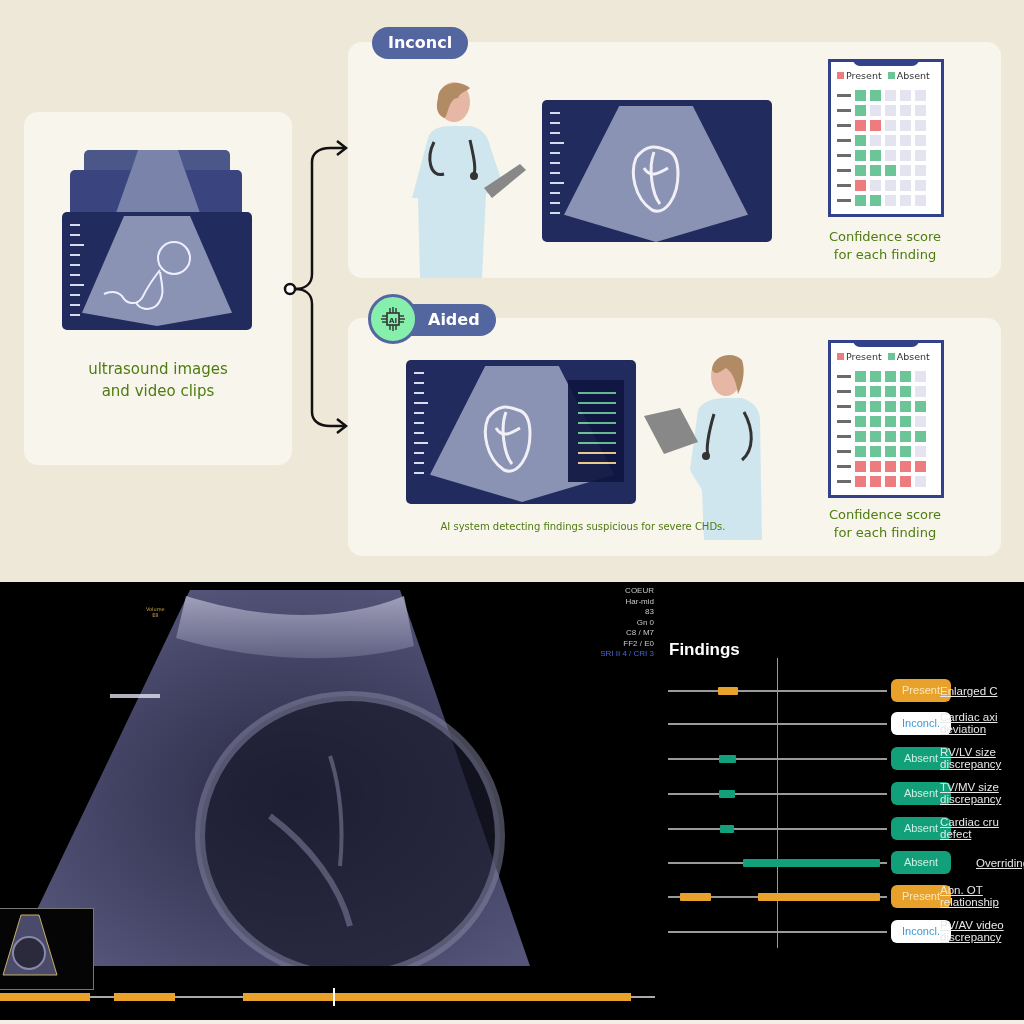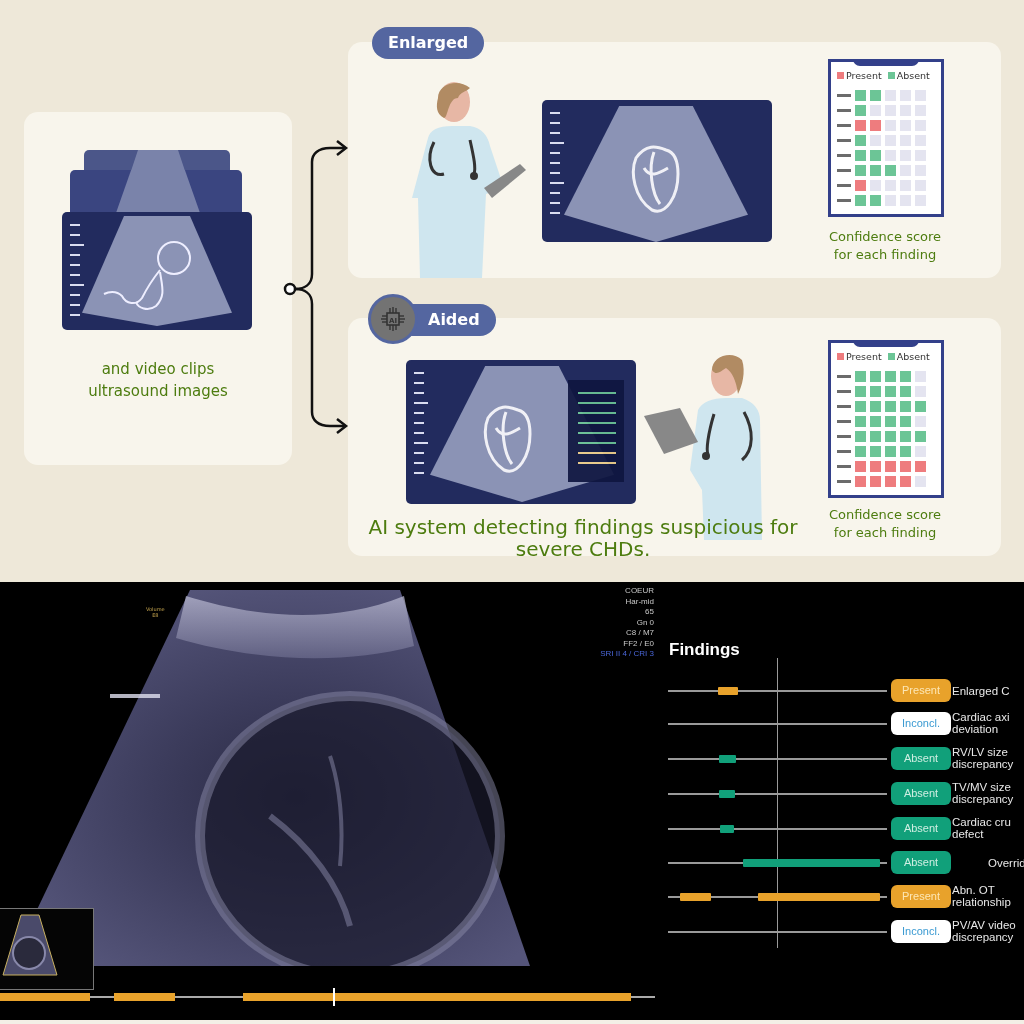--- a/index.html
+++ b/index.html
@@ -31,21 +31,21 @@
   .overlay-text { position: absolute; right: 370px; top: 4px; text-align: right; font-size: 8px; line-height: 10.5px; color: #c8c8c8; font-family: "Liberation Sans", sans-serif; }
   .overlay-text .blue { color: #4a66d8; }
   .findings-title { position: absolute; left: 669px; top: 58px; color: #fff; font-family: "Liberation Sans", sans-serif; font-weight: bold; font-size: 17px; }
   .frow { position: absolute; left: 668px; height: 26px; width: 356px; }
   .frow .line { position: absolute; left: 0; top: 12px; width: 219px; height: 2px; background: #9a9a9a; }
   .frow .seg { position: absolute; top: 9px; height: 8px; border-radius: 1px; }
   .badge { position: absolute; left: 223px; top: 1px; width: 60px; height: 23px; border-radius: 6px; font-size: 11px; line-height: 23px; text-align: center; font-family: "Liberation Sans", sans-serif; }
   .badge.present { background: #e8a22b; color: #fde7b5; }
   .badge.absent { background: #11a07a; color: #cfeee2; }
   .badge.inconcl { background: #fff; color: #3a9ad2; }
-  .flabel { position: absolute; left: 284px; top: 0px; font-size: 11.5px; line-height: 12px; color: #e8e8e8; font-family: "Liberation Sans", sans-serif; white-space: nowrap; }
+  .flabel { position: absolute; left: 272px; top: 0px; font-size: 11.5px; line-height: 12px; color: #e8e8e8; font-family: "Liberation Sans", sans-serif; white-space: nowrap; text-decoration: underline; }
   .vmarker { position: absolute; left: 777px; top: 76px; width: 1px; height: 290px; background: #9a9a9a; }
   .timeline-line { position: absolute; left: 0; top: 414px; width: 655px; height: 2px; background: #aaa; }
   .tseg { position: absolute; top: 411px; height: 8px; background: #e8a22b; }
   .tmarker { position: absolute; left: 332px; top: 406px; width: 2px; height: 18px; background: #fff; }
   .thumb { position: absolute; left: -2px; top: 326px; width: 96px; height: 82px; border: 1px solid #777; background: #050505; overflow: hidden; }
 </style>
 </head>
 <body>
 
 <div class="top">
@@ -72,22 +72,22 @@
           <div></div>
       </div>
       <div class="fan" style="left:20px;top:4px;width:150px;height:110px;clip-path:polygon(28% 0,72% 0,100% 88%,50% 100%,0 88%);"></div>
       <svg style="position:absolute;left:40px;top:24px" width="110" height="80" viewBox="0 0 110 80">
         <circle cx="72" cy="22" r="16" fill="none" stroke="#eef" stroke-width="2"></circle>
         <path d="M58 34 C50 44,44 54,40 62 C34 70,24 68,20 60 C14 54,6 56,2 58" fill="none" stroke="#eef" stroke-width="2"></path>
         <path d="M58 36 C60 50,64 60,54 70 C46 76,36 72,34 66" fill="none" stroke="#eef" stroke-width="2"></path>
       </svg>
     </div>
     <div class="caption" style="left:0;top:246px;width:268px;">
+      <div>ultrasound images</div>
       <div>and video clips</div>
-      <div>ultrasound images</div>
     </div>
   </div>
 
   <svg style="position:absolute;left:282px;top:140px" width="70" height="300" viewBox="0 0 70 300">
     <circle cx="8" cy="149" r="5" fill="#fff" stroke="#111" stroke-width="2.5"></circle>
     <path d="M13 149 C22 149,30 145,30 134 L30 22 C30 14,36 8,48 8 L62 8" fill="none" stroke="#111" stroke-width="2.5"></path>
     <path d="M13 149 C22 149,30 153,30 164 L30 272 C30 280,36 286,48 286 L62 286" fill="none" stroke="#111" stroke-width="2.5"></path>
     <path d="M55 1 L64 8 L55 15" fill="none" stroke="#111" stroke-width="2.5"></path>
     <path d="M55 279 L64 286 L55 293" fill="none" stroke="#111" stroke-width="2.5"></path>
   </svg>
@@ -195,21 +195,21 @@
             <div class="cell E"></div>
             <div class="cell E"></div>
           </div>
         </div>
     </div>
     <div class="caption" style="left:466px;top:186px;width:142px;font-size:13px;line-height:18px;">
       <div>Confidence score</div>
       <div>for each finding</div>
     </div>
   </div>
-  <div class="pill" style="left:372px;top:27px;">Enlarged</div>
+  <div class="pill" style="left:372px;top:27px;">Inconcl</div>
 
   <div class="card aided-card">
     <div class="screen" style="left:58px;top:42px;width:230px;height:144px;">
       <div class="ticks">
         <div></div>
           <div></div>
           <div></div>
           <div class="long"></div>
           <div></div>
           <div></div>
@@ -241,21 +241,21 @@
 
     <svg style="position:absolute;left:294px;top:32px" width="130" height="190" viewBox="0 0 130 190">
       <path d="M56 60 C60 52,70 48,84 48 L100 48 C112 52,118 60,118 70 L120 190 L62 190 L60 140 L48 120 Z" fill="#cfe6ef"></path>
       <ellipse cx="84" cy="26" rx="15" ry="20" fill="#e7b7a5"></ellipse>
       <path d="M70 20 C70 6,90 0,100 10 C104 22,100 36,96 44 C94 30,90 22,84 18 C78 22,74 26,70 20 Z" fill="#b18b63"></path>
       <path d="M72 64 C66 84,64 100,66 104" fill="none" stroke="#333" stroke-width="3"></path>
       <path d="M102 62 C112 80,112 100,100 110" fill="none" stroke="#333" stroke-width="3"></path>
       <circle cx="64" cy="106" r="4" fill="#333"></circle>
       <path d="M2 66 L38 58 L56 92 L22 104 Z" fill="#888"></path>
     </svg>
-    <div class="caption" style="left:0;top:198px;width:470px;font-size:20px;">AI system detecting findings suspicious for severe CHDs.</div>
+    <div class="caption" style="left:0;top:198px;width:470px;font-size:10px;">AI system detecting findings suspicious for severe CHDs.</div>
     <div class="conf" style="left:480px;top:22px;">
       <div class="tab"></div>
       <div class="legend">
         <span class="sw" style="background:#ee7c7e"></span><span>Present</span>
         &nbsp;<span class="sw" style="background:#6cc596"></span><span>Absent</span>
       </div>
       <div class="grid" id="grid-aided">
           <div class="grow">
             <div class="dash"></div>
             <div class="cell G"></div>
@@ -321,21 +321,21 @@
             <div class="cell E"></div>
           </div>
         </div>
     </div>
     <div class="caption" style="left:466px;top:188px;width:142px;font-size:13px;line-height:18px;">
       <div>Confidence score</div>
       <div>for each finding</div>
     </div>
   </div>
   <div class="pill" style="left:396px;top:304px;padding-left:32px;">Aided</div>
-  <div style="position:absolute;left:368px;top:294px;width:50px;height:50px;border-radius:50%;background:#737373;border:3px solid #5466a0;display:flex;align-items:center;justify-content:center;">
+  <div style="position:absolute;left:368px;top:294px;width:50px;height:50px;border-radius:50%;background:#86efac;border:3px solid #5466a0;display:flex;align-items:center;justify-content:center;">
     <svg width="28" height="28" viewBox="0 0 28 28">
       <rect x="8" y="8" width="12" height="12" fill="none" stroke="#333" stroke-width="1.6"></rect>
       <text x="14" y="17.5" font-size="7" text-anchor="middle" fill="#333" font-family="DejaVu Sans, sans-serif" font-weight="bold">AI</text>
       <g stroke="#333" stroke-width="1.4">
         <line x1="11" y1="8" x2="11" y2="3"></line>
           <line x1="14" y1="8" x2="14" y2="2"></line>
           <line x1="17" y1="8" x2="17" y2="3"></line>
         <line x1="11" y1="20" x2="11" y2="25"></line>
           <line x1="14" y1="20" x2="14" y2="26"></line>
           <line x1="17" y1="20" x2="17" y2="25"></line>
@@ -371,21 +371,21 @@
     <path d="M260 230 C300 260,330 300,340 340" stroke="#7a7a98" stroke-width="6" fill="none" opacity=".6"></path>
     <path d="M320 170 C330 200,334 240,330 280" stroke="#7a7a98" stroke-width="4" fill="none" opacity=".6"></path>
   </svg>
   <div style="position:absolute;left:146px;top:24px;font-size:5px;color:#c9a850;text-align:center;line-height:6px;">
     <div>Volume</div>
     <div>E8</div>
   </div>
   <div class="overlay-text">
     <div>COEUR</div>
     <div>Har-mid</div>
-    <div>65</div>
+    <div>83</div>
     <div>Gn   0</div>
     <div>C8 / M7</div>
     <div>FF2 / E0</div>
     <div class="blue">SRI II 4 / CRI 3</div>
   </div>
   <div class="thumb">
     <svg width="96" height="82" viewBox="0 0 96 82">
       <polygon points="22,6 40,6 58,66 4,66" fill="#4a4a6a" stroke="#c8b060" stroke-width="1"></polygon>
       <ellipse cx="30" cy="44" rx="16" ry="16" fill="#2a2a3c" stroke="#8888aa" stroke-width="2"></ellipse>
     </svg>

